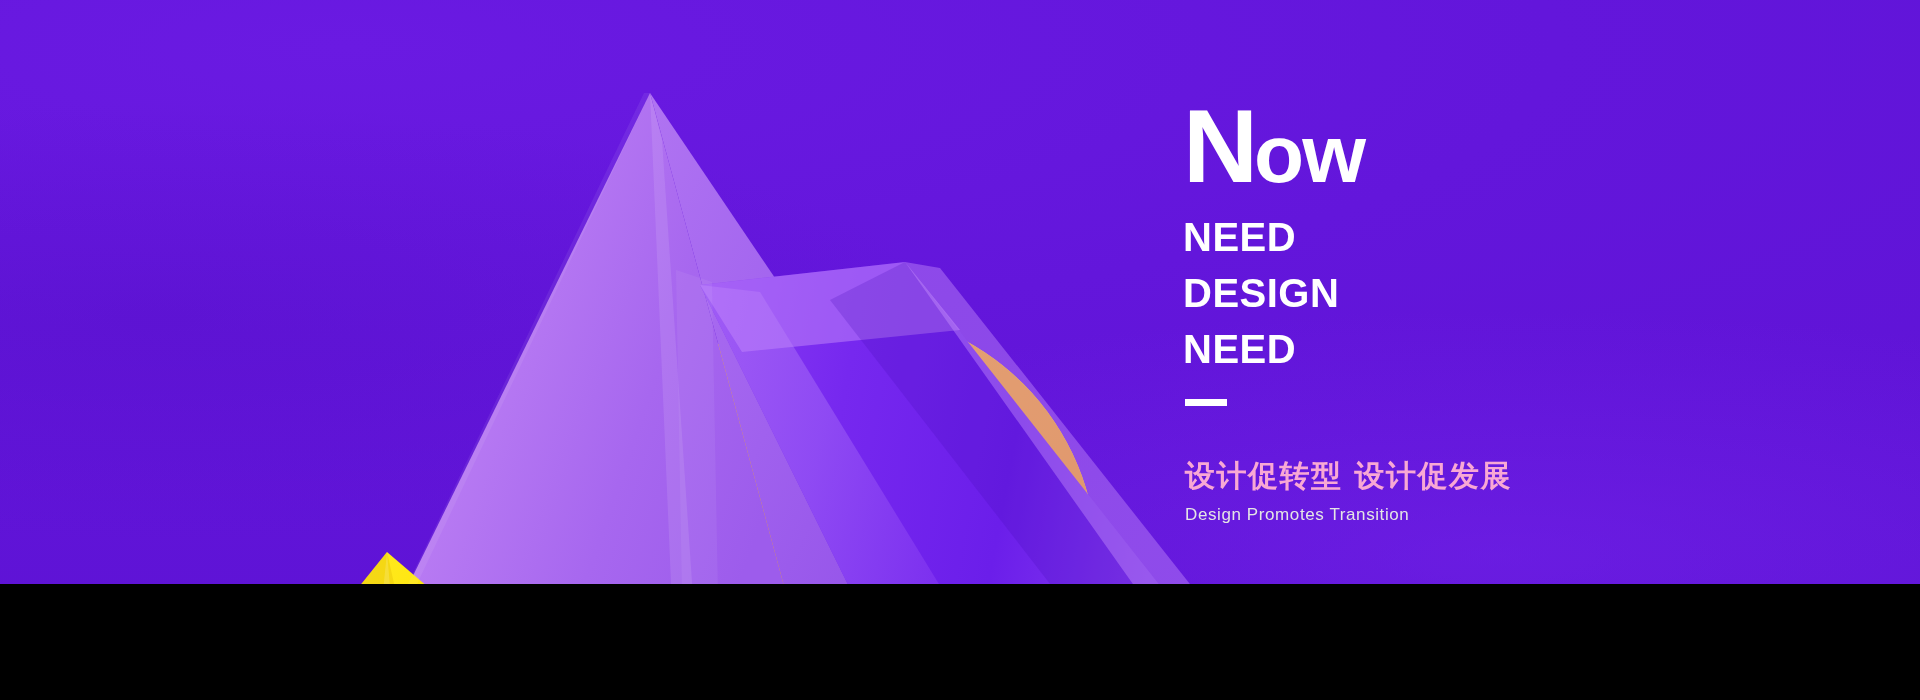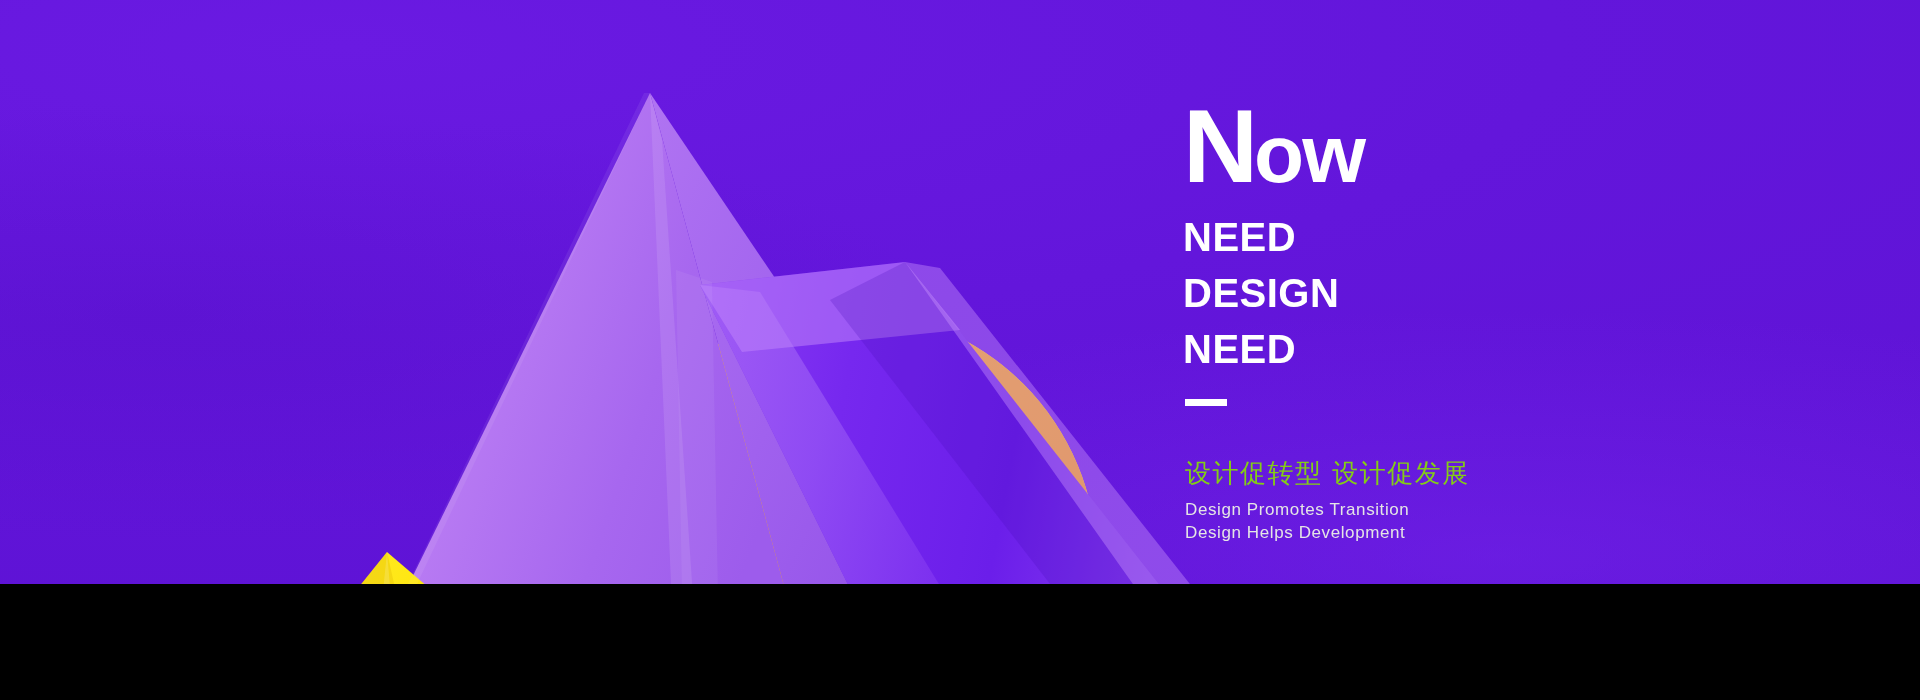--- a/index.html
+++ b/index.html
@@ -82,26 +82,26 @@
   .kicker-row:last-child { margin-bottom: 0; }
 
   .rule {
     width: 42px;
     height: 7px;
     background: #ffffff;
     margin: 28px 0 0 2px;
   }
 
   .cn {
-    font-size: 26px;
+    font-size: 30px;
     line-height: 1.2;
     letter-spacing: 1.5px;
     margin: 52px 0 10px 2px;
-    font-weight: 400;
-    color: #84cc16;
+    font-weight: 700;
+    color: #f9a8d4;
     font-family: "DejaVu Sans", "Liberation Sans", sans-serif;
   }
 
   .en {
     font-size: 17px;
     line-height: 1.30;
     letter-spacing: 0.6px;
     margin: 0 0 0 2px;
     font-weight: 400;
     color: #e5e5e5;
@@ -251,18 +251,17 @@
       <span class="kicker-row">DESIGN</span>
       <span class="kicker-row">NEED</span>
     </div>
 
     <div class="rule"></div>
 
     <p class="cn">设计促转型  设计促发展</p>
 
     <p class="en">
       <span class="en-line">Design Promotes Transition</span>
-      <span class="en-line">Design Helps Development</span>
     </p>
 
   </div>
 
 </div>
 
 </body></html>

